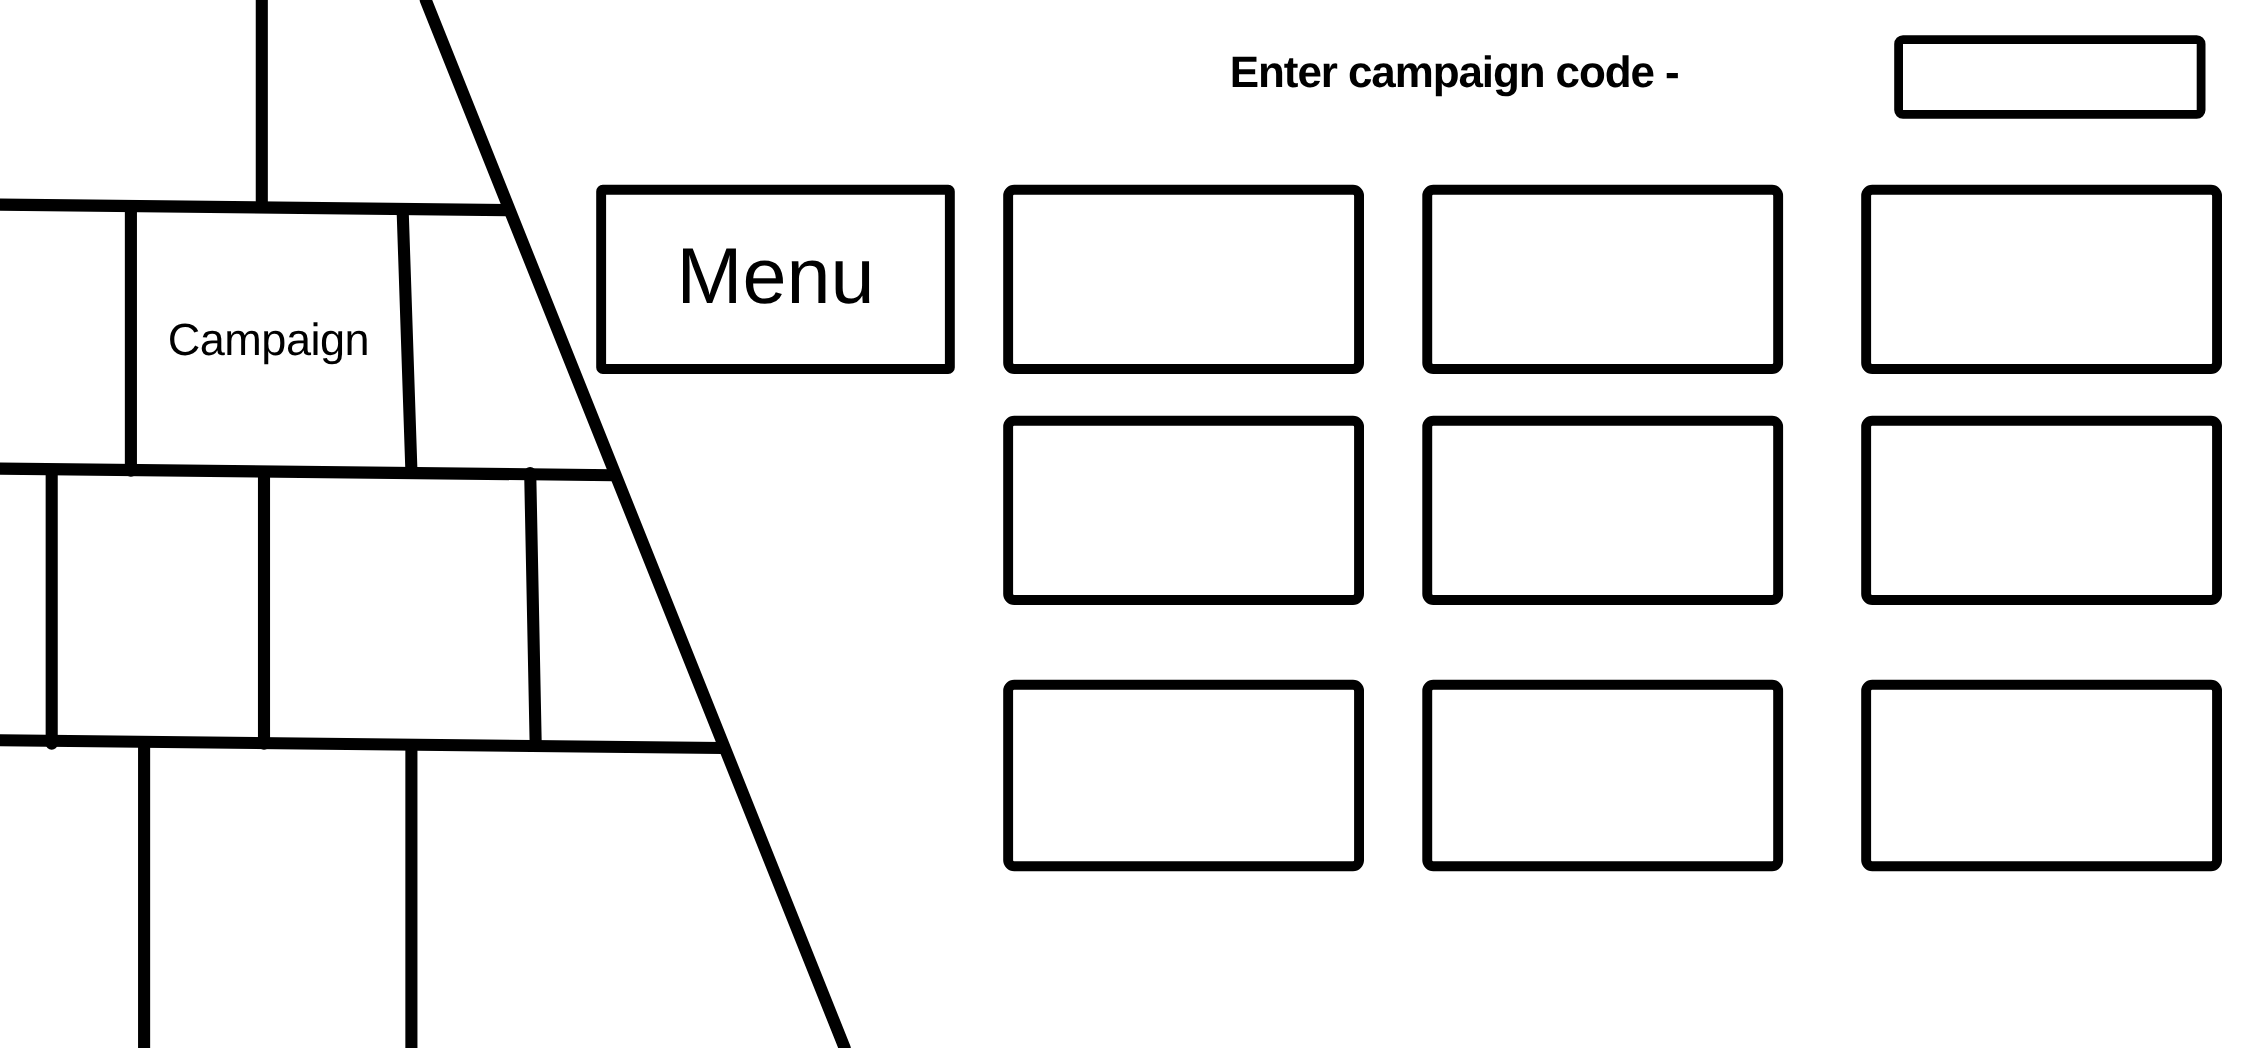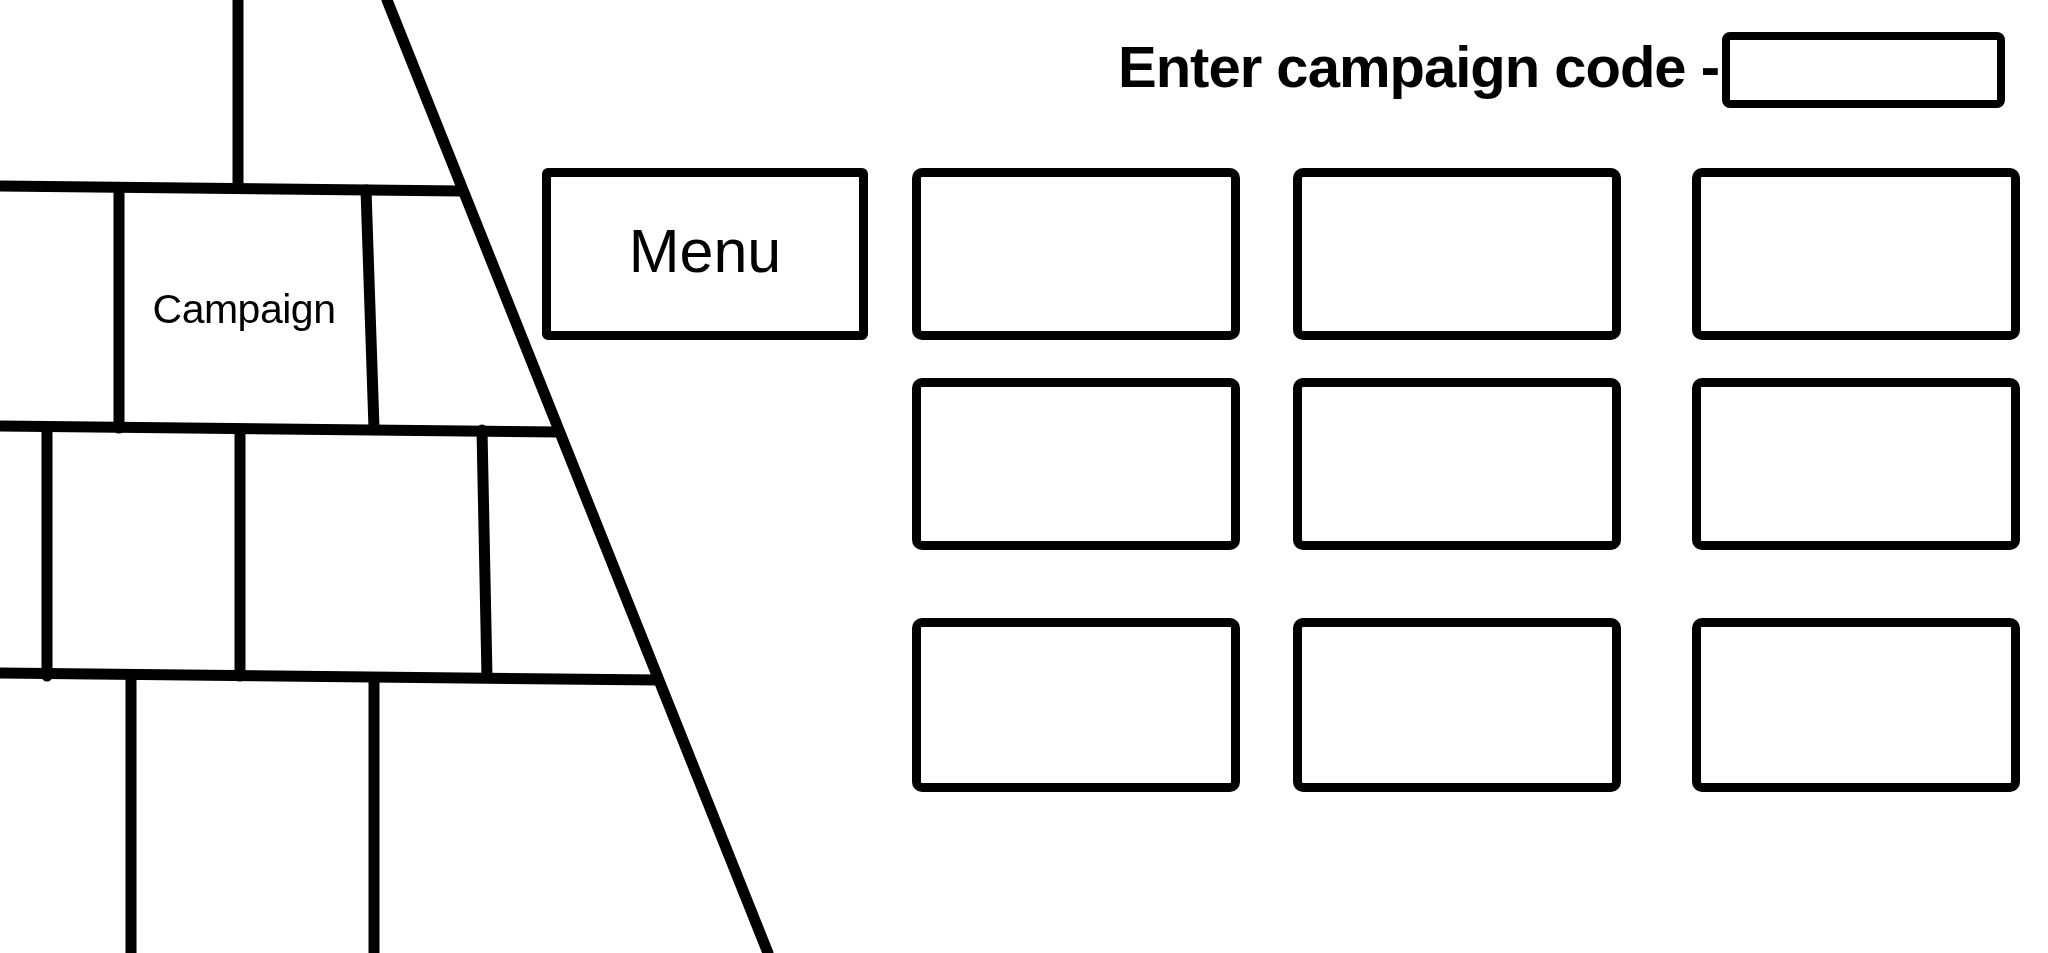--- a/index.html
+++ b/index.html
@@ -48,34 +48,34 @@
     position:absolute;
     left:542px; top:168px;
     width:326px; height:172px;
     border:9px solid var(--ink);
     border-radius:6px;
     background:var(--bg);
     display:flex; align-items:center; justify-content:center;
     cursor:pointer;
   }
   .menu-button span{
-    font-size:61px;
+    font-size:72px;
     line-height:1;
     color:var(--ink);
     padding-bottom:6px;
   }
 
   
   .code-label{
     position:absolute;
     left:1118px; top:28px;
     height:76px;
     display:flex; align-items:center;
     font-weight:bold;
-    font-size:58px;
+    font-size:40px;
     letter-spacing:-1px;
     color:var(--ink);
     white-space:nowrap;
   }
   .code-input{
     position:absolute;
     left:1722px; top:32px;
     width:283px; height:76px;
     border:8px solid var(--ink);
     border-radius:8px;

